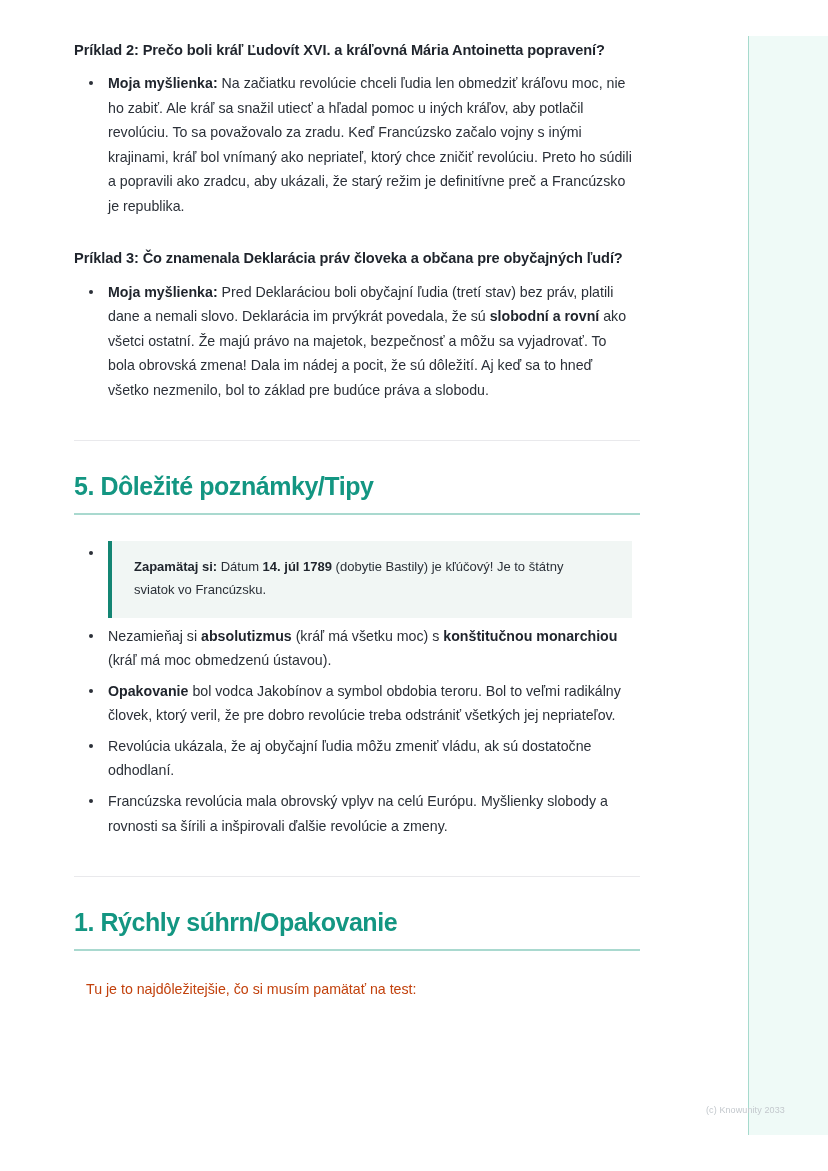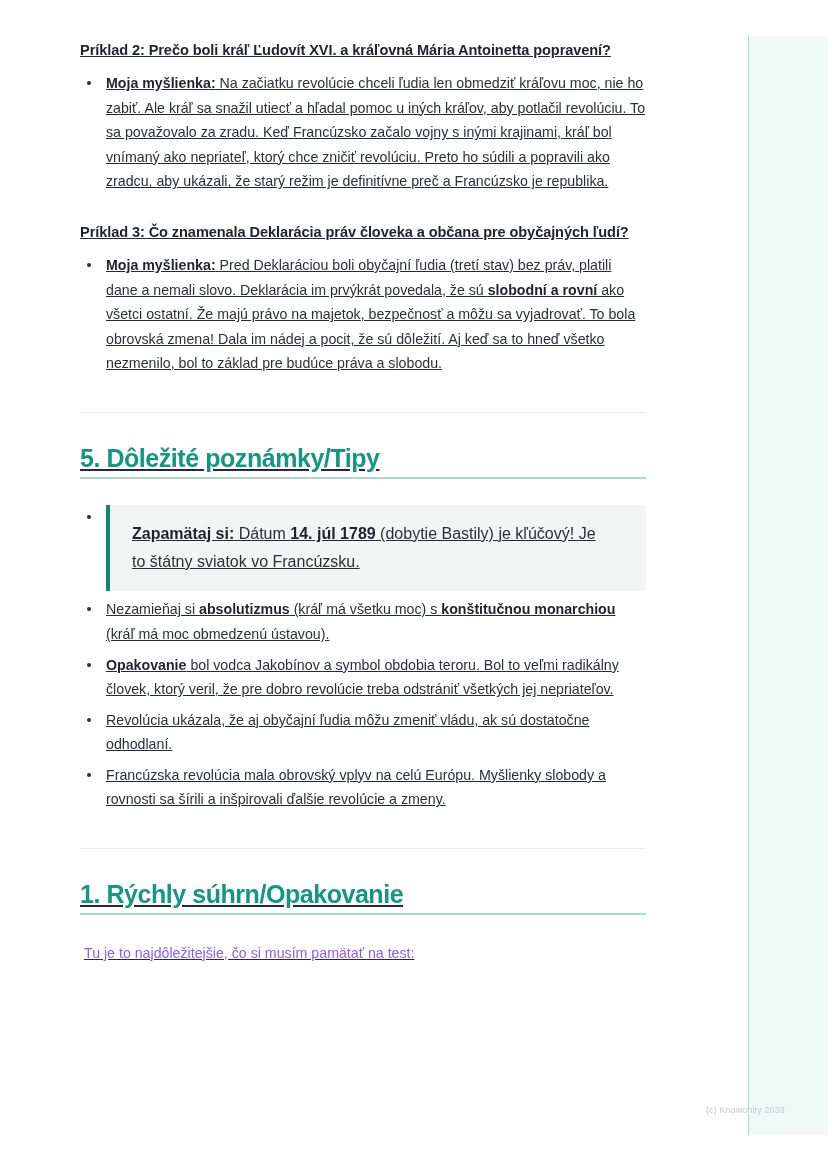--- a/index.html
+++ b/index.html
@@ -34,26 +34,25 @@
     left: 748px;
     width: 3px;
     height: 1099px;
     background: #a6dacd;
   }
 
   
   .page {
     position: absolute;
     top: 0;
-    left: 10px;
+    left: 4px;
     width: 700px;
     height: 1057px;
     box-sizing: border-box;
     padding: 38px 50px 0 70px;
-    text-decoration: underline;
   }
 
   .content {
     width: 566px;
   }
 
   
   .example-heading {
     font-size: 14.6px;
     font-weight: bold;
@@ -65,21 +64,21 @@
   .example-heading.justify {
     text-align: justify;
     text-justify: inter-word;
   }
 
   .section-heading {
     font-size: 25px;
     font-weight: bold;
     color: #139682;
     margin: 0;
-    padding: 0 0 4px 0;
+    padding: 0 0 12px 0;
     letter-spacing: -0.45px;
     line-height: 1.2;
   }
   .section-underline {
     height: 2px;
     background: #a9d9cf;
     width: 100%;
     margin: 0 0 26px 0;
   }
 
@@ -87,21 +86,21 @@
     height: 1px;
     background: #e9e9ec;
     width: 100%;
     border: 0;
     margin: 0;
   }
 
   
   ul.bullets {
     list-style: none;
-    margin: 0;
+    margin: 8px;
     padding: 0;
   }
   ul.bullets > li {
     position: relative;
     padding-left: 26px;
     margin-bottom: 6px;
     font-size: 14.2px;
     line-height: 1.73;
     color: #2b3038;
   }
@@ -120,34 +119,34 @@
 
   
   li.callout-item {
     padding-left: 26px;
     margin-bottom: 18px;
   }
   .callout {
     background: #f1f6f4;
     border-left: 4px solid #138573;
     padding: 15px 36px 16px 22px;
-    font-size: 16px;
+    font-size: 13px;
     line-height: 1.74;
     color: #2b3038;
     box-sizing: border-box;
   }
 
   .spacer-lg { height: 30px; }
   .spacer-md { height: 20px; }
 
   .body-text {
     font-size: 14.2px;
     line-height: 1.73;
-    color: #8b5cf6;
-    margin: 4px;
+    color: #c2410c;
+    margin: 12px;
   }
 
   
   .watermark {
     position: absolute;
     left: 706px;
     top: 1105px;
     font-size: 9px;
     color: #c3c8cd;
     letter-spacing: 0.1px;

